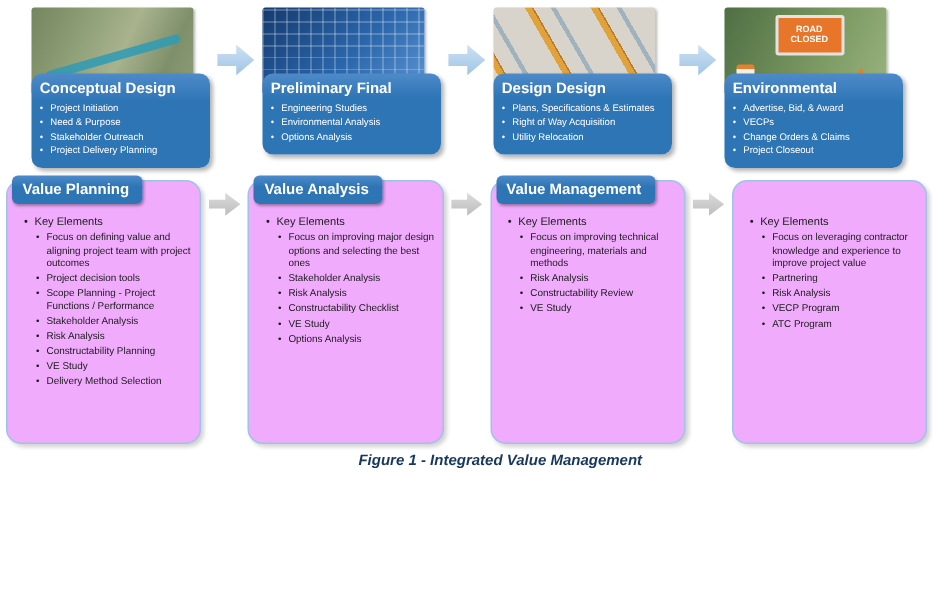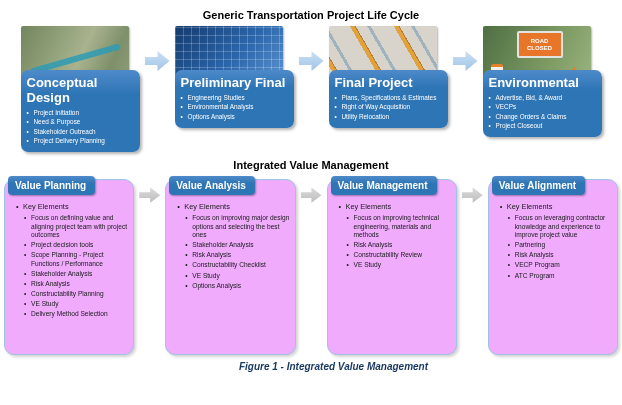--- a/index.html
+++ b/index.html
@@ -79,21 +79,21 @@
   .phase-box {
     position: relative;
     z-index: 2;
     margin-top: -14px;
     background: linear-gradient(#4e8ac9,#2e75b6 30%,#2e75b6);
     border-radius: 7px;
     color: #fff;
     padding: 5px 5px 7px 6px;
     box-shadow: 2px 2px 3px rgba(0,0,0,.3);
   }
-  .phase-title { font-weight: bold; font-size: 13px; margin-bottom: 3px; }
+  .phase-title { font-weight: bold; font-size: 10px; margin-bottom: 3px; }
   .phase-box ul { list-style: none; }
   .phase-box li {
     position: relative;
     padding-left: 7px;
     font-size: 6.4px;
     line-height: 1.45;
   }
   .phase-box li::before { content: "•"; position: absolute; left: 0; }
 
   .flow-arrow {
@@ -171,21 +171,20 @@
     color: #17375e;
     padding-top: 6px;
     padding-left: 45px;
   }
 </style>
 </head>
 <body>
 
 <div class="page">
 
-  <div class="section-title">Generic Transportation Project Life Cycle</div>
 
   <div class="lifecycle-row">
 
     <div class="phase">
       <div class="photo photo1">
         <div class="river"></div>
       </div>
       <div class="phase-box">
         <div class="phase-title">Conceptual Design</div>
         <ul>
@@ -213,21 +212,21 @@
       </div>
     </div>
 
     <div class="flow-arrow"></div>
 
     <div class="phase">
       <div class="photo photo3">
         <div class="pencils"></div>
       </div>
       <div class="phase-box">
-        <div class="phase-title">Final Project</div>
+        <div class="phase-title">Design Design</div>
         <ul>
             <li>Plans, Specifications &amp; Estimates</li>
             <li>Right of Way Acquisition</li>
             <li>Utility Relocation</li>
           </ul>
       </div>
     </div>
 
     <div class="flow-arrow"></div>
 
@@ -243,21 +242,20 @@
             <li>Advertise, Bid, &amp; Award</li>
             <li>VECPs</li>
             <li>Change Orders &amp; Claims</li>
             <li>Project Closeout</li>
           </ul>
       </div>
     </div>
 
   </div>
 
-  <div class="section-title ivm-title">Integrated Value Management</div>
 
   <div class="ivm-row">
 
     <div class="stage">
       <div class="stage-header">Value Planning</div>
       <div class="stage-box">
         <div class="key-row">Key Elements</div>
         <ul>
             <li>Focus on defining value and aligning project team with project outcomes</li>
             <li>Project decision tools</li>
@@ -299,21 +297,20 @@
             <li>Risk Analysis</li>
             <li>Constructability Review</li>
             <li>VE Study</li>
           </ul>
       </div>
     </div>
 
     <div class="stage-arrow"></div>
 
     <div class="stage">
-      <div class="stage-header">Value Alignment</div>
       <div class="stage-box">
         <div class="key-row">Key Elements</div>
         <ul>
             <li>Focus on leveraging contractor knowledge and experience to improve project value</li>
             <li>Partnering</li>
             <li>Risk Analysis</li>
             <li>VECP Program</li>
             <li>ATC Program</li>
           </ul>
       </div>

